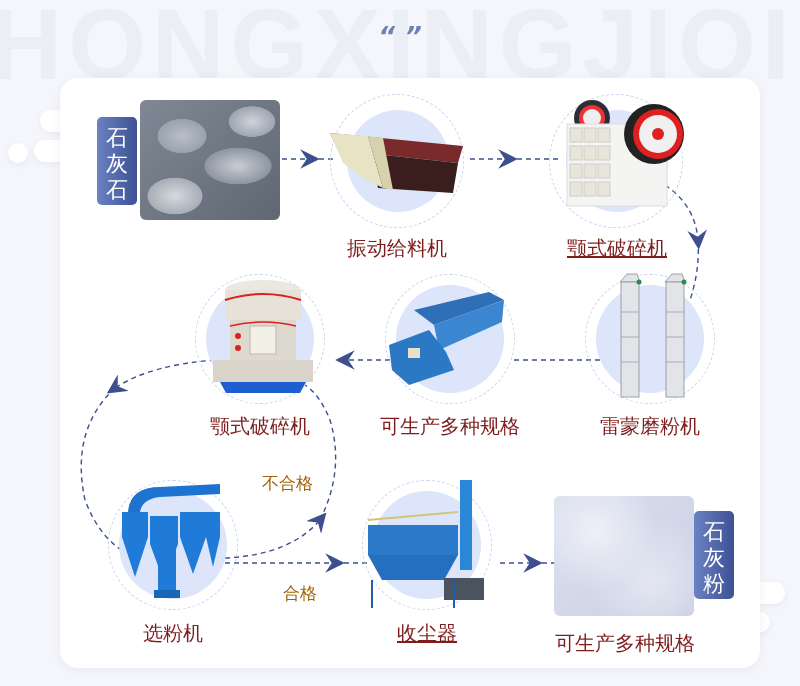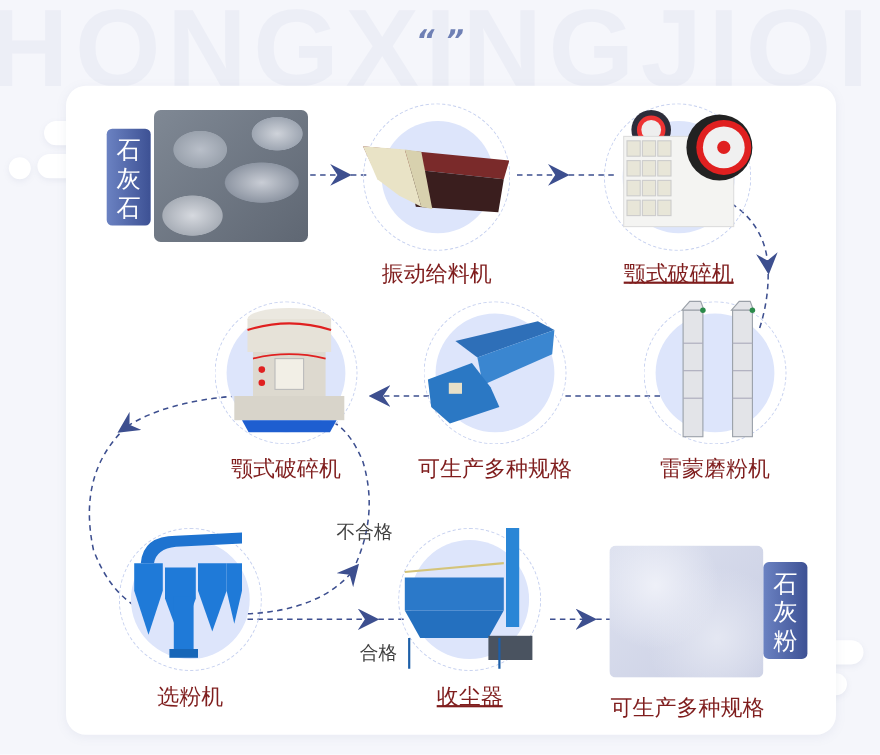--- a/index.html
+++ b/index.html
@@ -42,21 +42,21 @@
   .circle-outer {
     position: absolute; border: 1.5px dashed #c9d3f0; border-radius: 50%;
   }
   .circle-inner {
     position: absolute; background: #dde5fb; border-radius: 50%;
   }
   .node-label {
     position: absolute; font-size: 20px; color: #7f1d1d; white-space: nowrap;
     text-align: center; z-index: 5;
   }
-  .flow-label { position: absolute; font-size: 17px; color: #404040; z-index: 5; margin-left: 44px; }
+  .flow-label { position: absolute; font-size: 17px; color: #a16207; z-index: 5; }
 
   .tag {
     position: absolute; width: 40px;
     background: linear-gradient(90deg, #6b82c2, #3d5194);
     color: #fff; font-size: 22px; line-height: 26px;
     border-radius: 5px; text-align: center;
     padding: 8px 0; z-index: 6;
   }
   .tag span { display: block; }
 

